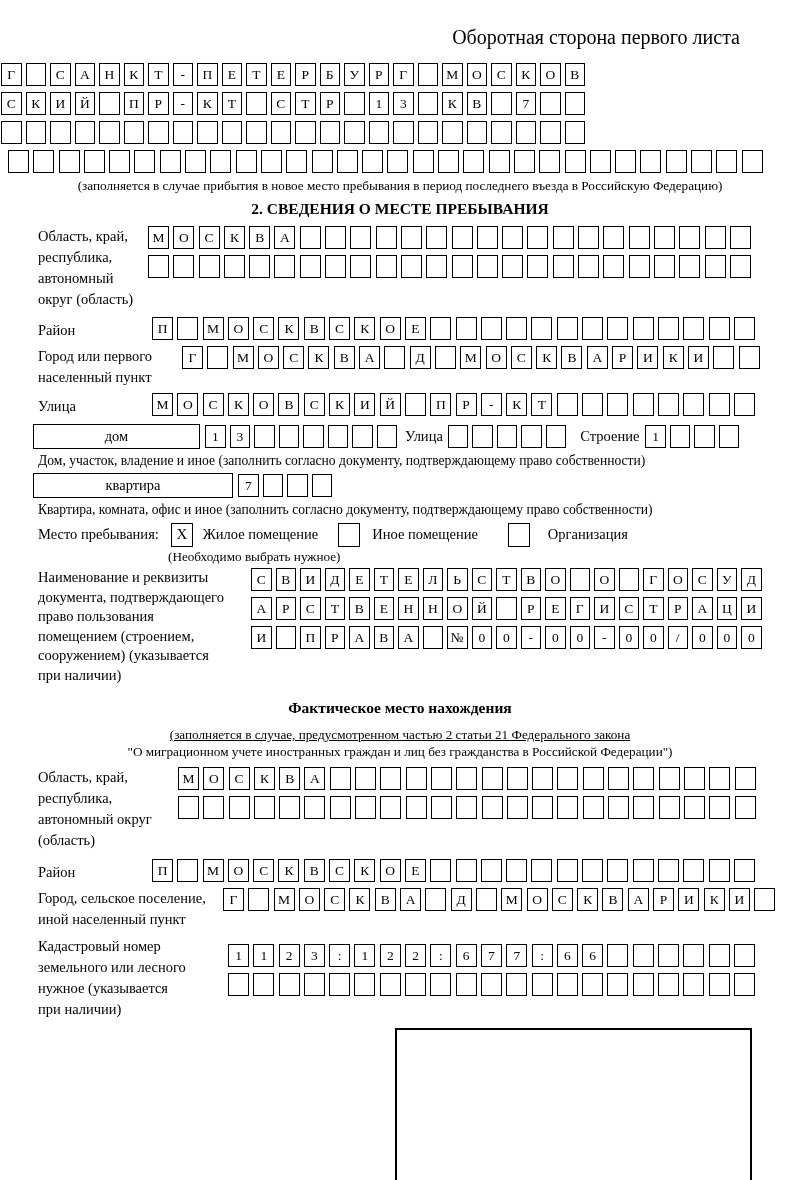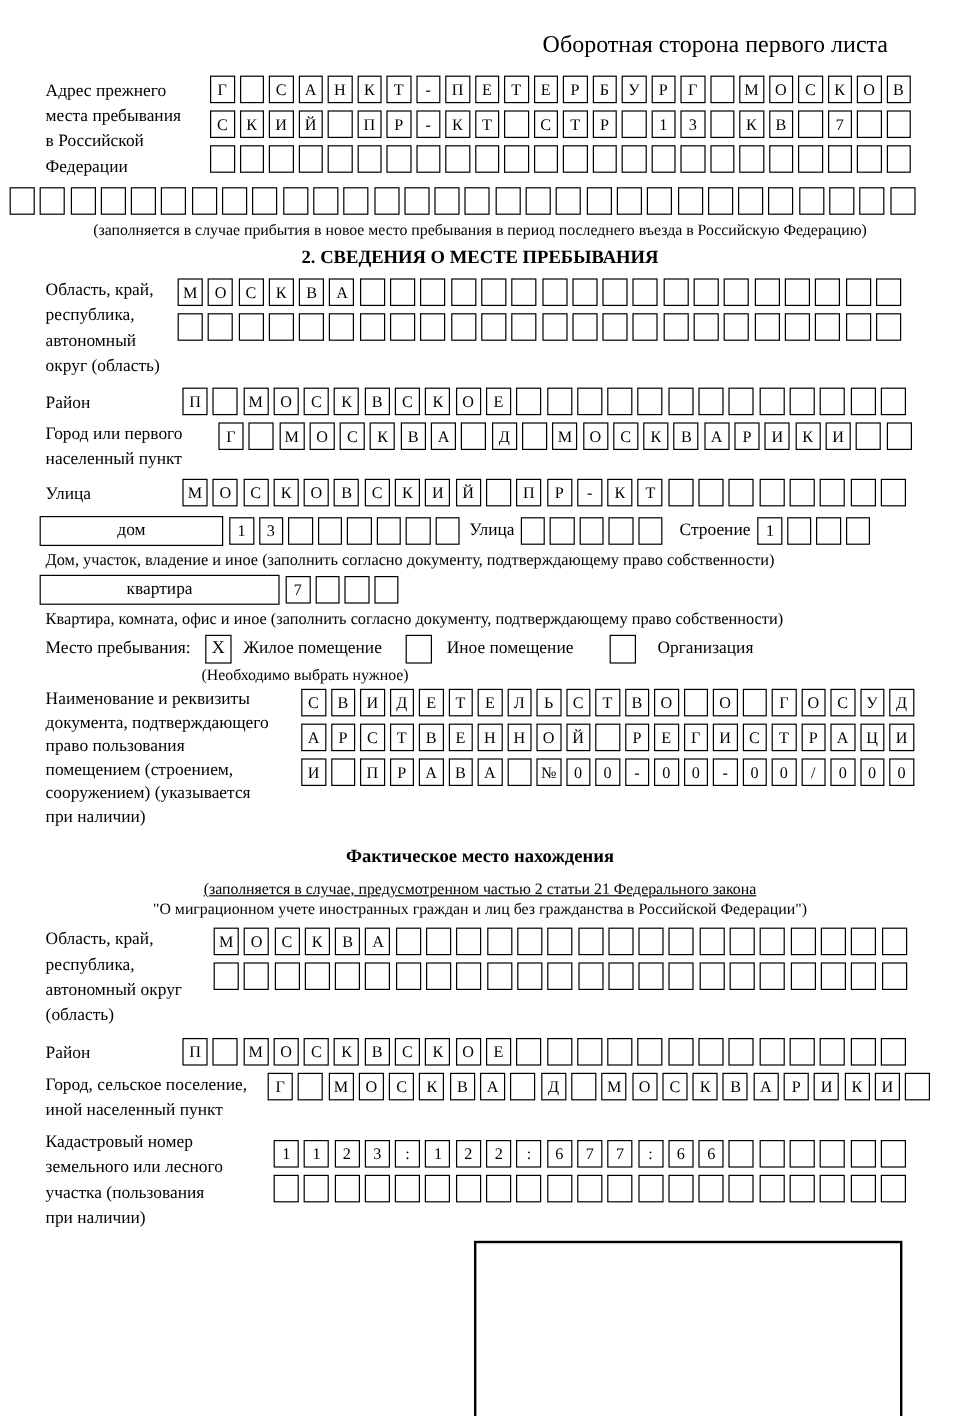--- a/index.html
+++ b/index.html
@@ -68,24 +68,20 @@
   }
 </style>
 </head>
 <body>
 
 <div class="page">
 
   <div class="top-note">Оборотная сторона первого листа</div>
 
   <div class="frow" style="margin-top:14px;">
-    <div class="flabel" style="margin-left:38px; width:136px; padding-top:3px;">Адрес прежнего
-места пребывания
-в Российской
-Федерации</div>
     <div class="cellcol" style="margin-left:1px;">
       <div class="cells">
           <span class="cell">Г</span>
           <span class="cell"></span>
           <span class="cell">С</span>
           <span class="cell">А</span>
           <span class="cell">Н</span>
           <span class="cell">К</span>
           <span class="cell">Т</span>
           <span class="cell">-</span>
@@ -341,21 +337,21 @@
         <span class="cell"></span>
         <span class="cell"></span>
         <span class="cell"></span>
         <span class="cell"></span>
         <span class="cell"></span>
         <span class="cell"></span>
       </div>
   </div>
 
   <div class="frow" style="margin-top:7px; align-items:center;">
-    <div class="wide-box" style="margin-left:33px; width:153px;">дом</div>
+    <div class="wide-box" style="margin-left:33px; width:167px;">дом</div>
     <div class="cells" style="margin-left:5px;">
         <span class="cell">1</span>
         <span class="cell">3</span>
         <span class="cell"></span>
         <span class="cell"></span>
         <span class="cell"></span>
         <span class="cell"></span>
         <span class="cell"></span>
         <span class="cell"></span>
       </div>
@@ -597,21 +593,21 @@
         <span class="cell">И</span>
         <span class="cell">К</span>
         <span class="cell">И</span>
         <span class="cell"></span>
       </div>
   </div>
 
   <div class="frow" style="margin-top:6px;">
     <div class="flabel" style="margin-left:38px; width:190px;">Кадастровый номер
 земельного или лесного
-участка (пользования
+нужное (указывается
 при наличии)</div>
     <div class="cellcol" style="padding-top:8px;">
       <div class="cells p25">
           <span class="cell">1</span>
           <span class="cell">1</span>
           <span class="cell">2</span>
           <span class="cell">3</span>
           <span class="cell">:</span>
           <span class="cell">1</span>
           <span class="cell">2</span>

